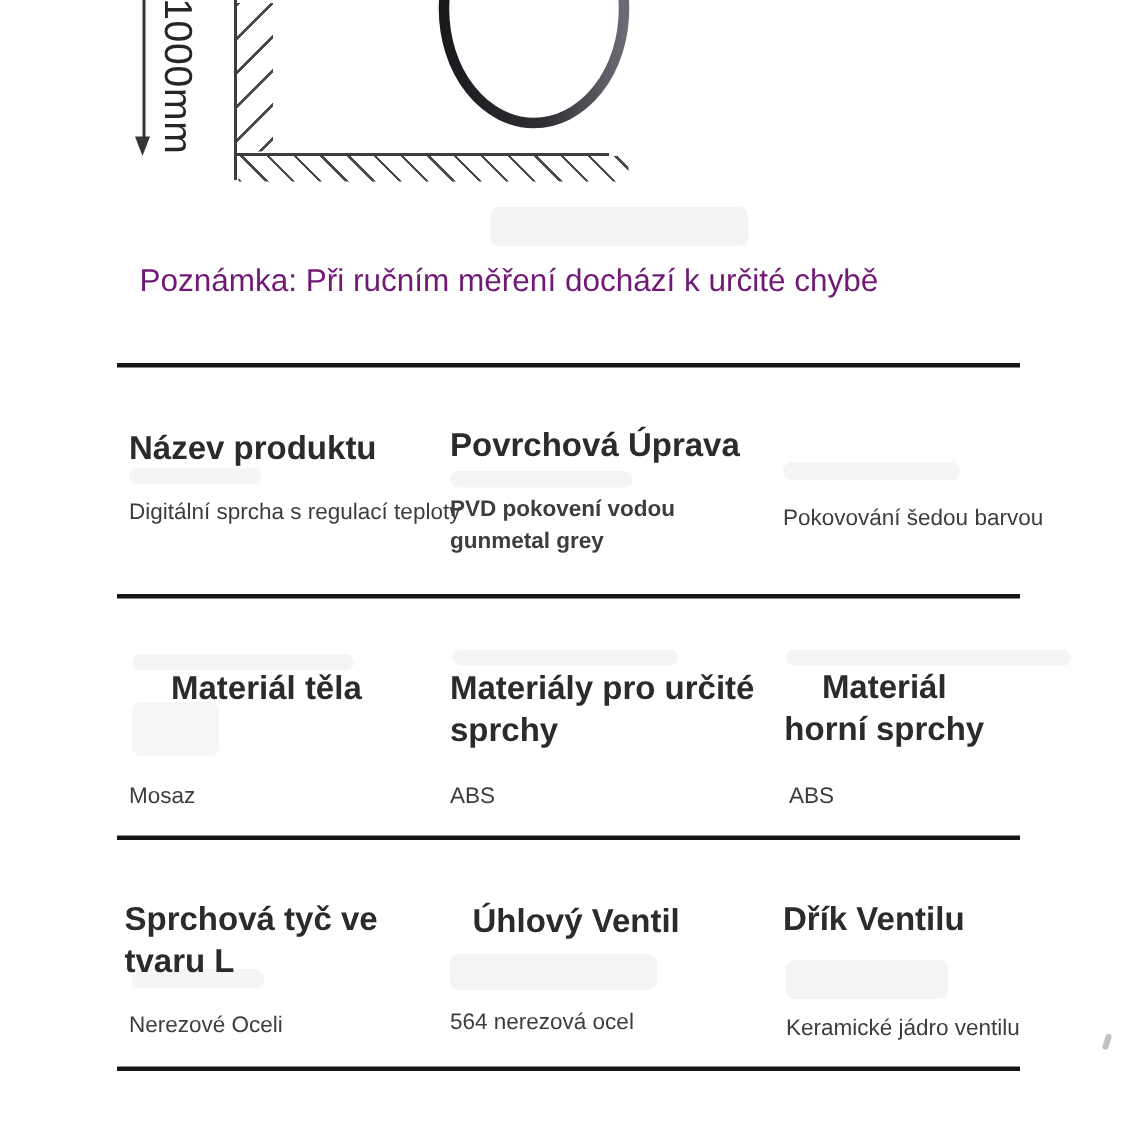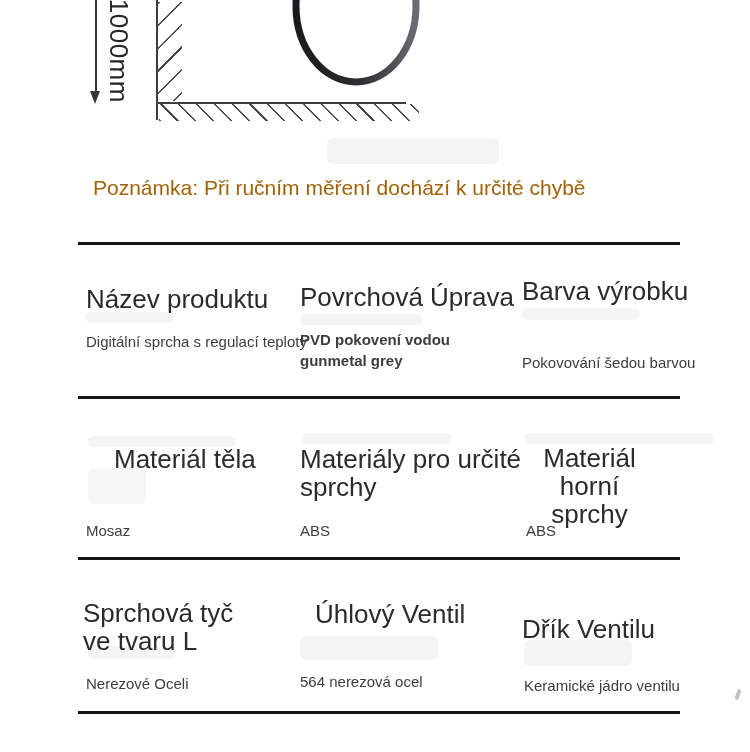--- a/index.html
+++ b/index.html
@@ -14,42 +14,42 @@
   .dim-label{position:absolute;left:134px;top:-16px;transform:rotate(90deg);transform-origin:0 0;
     font-size:26px;line-height:30px;white-space:nowrap;color:#262626;letter-spacing:.5px;}
   .wall-line{position:absolute;left:156px;top:0;width:2px;height:120px;background:#3d3d3d;}
   .wall-hatch{position:absolute;left:158px;top:2px;width:24px;height:99px;
     background:repeating-linear-gradient(135deg,#4a4a4a 0 1.6px,transparent 1.6px 16px);}
   .ground-line{position:absolute;left:156px;top:102px;width:250px;height:2px;background:#3d3d3d;}
   .ground-hatch{position:absolute;left:159px;top:104px;width:260px;height:17px;
     background:repeating-linear-gradient(45deg,#4a4a4a 0 1.6px,transparent 1.6px 12.6px);}
   .ring{position:absolute;left:290px;top:-12px;}
   
-  .note{position:absolute;left:93px;top:174px;font-size:21px;line-height:28px;color:#a16207;}
+  .note{position:absolute;left:93px;top:174px;font-size:21px;line-height:28px;color:#701a75;}
   
   .rule{position:absolute;left:78px;width:602px;height:3px;background:#151515;}
   .rule1{top:242px;}.rule2{top:396px;}.rule3{top:557px;}.rule4{top:711px;}
   
-  .lab{position:absolute;font-size:26px;line-height:28px;color:#2b2b2b;}
+  .lab{position:absolute;font-size:22px;line-height:28px;color:#2b2b2b;font-weight:bold;}
   .val{position:absolute;font-size:15px;line-height:21px;color:#3d3d3d;}
   .l-r1c1{left:86px;top:285px;}
   .l-r1c2{left:300px;top:283px;}
   .l-r1c3{left:522px;top:277px;}
   .v-r1c1{left:86px;top:331px;max-width:235px;}
   .v-r1c2{left:300px;top:329px;max-width:170px;font-weight:bold;}
-  .v-r1c3{left:522px;top:352px;}
+  .v-r1c3{left:522px;top:335px;}
   .l-r2c1{left:86px;top:445px;margin-left:28px;}
   .l-r2c2{left:300px;top:445px;max-width:225px;}
   .l-r2c3{left:522px;top:444px;max-width:135px;text-align:center;}
   .v-r2c1{left:86px;top:520px;}
   .v-r2c2{left:300px;top:520px;}
   .v-r2c3{left:526px;top:520px;}
   .l-r3c1{left:83px;top:599px;max-width:175px;}
   .l-r3c2{left:315px;top:600px;}
-  .l-r3c3{left:522px;top:599px;margin-top:16px;}
+  .l-r3c3{left:522px;top:599px;}
   .v-r3c1{left:86px;top:673px;}
   .v-r3c2{left:300px;top:671px;}
   .v-r3c3{left:524px;top:675px;}
   
   .sm{position:absolute;background:#f5f5f5;border-radius:6px;}
   .sm1{left:327px;top:138px;width:172px;height:26px;background:#f3f3f3;}
   .sm2{left:86px;top:312px;width:88px;height:11px;}
   .sm3{left:300px;top:314px;width:122px;height:11px;}
   .sm4{left:522px;top:308px;width:118px;height:12px;}
   .sm5{left:88px;top:436px;width:148px;height:11px;}
@@ -101,21 +101,20 @@
   <div class="sm sm11"></div>
   <div class="sm sm12"></div>
 
   <div class="rule rule1"></div>
   <div class="rule rule2"></div>
   <div class="rule rule3"></div>
   <div class="rule rule4"></div>
 
   <div class="lab l-r1c1">Název produktu</div>
   <div class="lab l-r1c2">Povrchová Úprava</div>
-  <div class="lab l-r1c3">Barva výrobku</div>
   <div class="val v-r1c1">Digitální sprcha s regulací teploty</div>
   <div class="val v-r1c2">PVD pokovení vodou gunmetal grey</div>
   <div class="val v-r1c3">Pokovování šedou barvou</div>
 
   <div class="lab l-r2c1">Materiál těla</div>
   <div class="lab l-r2c2">Materiály pro určité sprchy</div>
   <div class="lab l-r2c3">Materiál horní sprchy</div>
   <div class="val v-r2c1">Mosaz</div>
   <div class="val v-r2c2">ABS</div>
   <div class="val v-r2c3">ABS</div>

